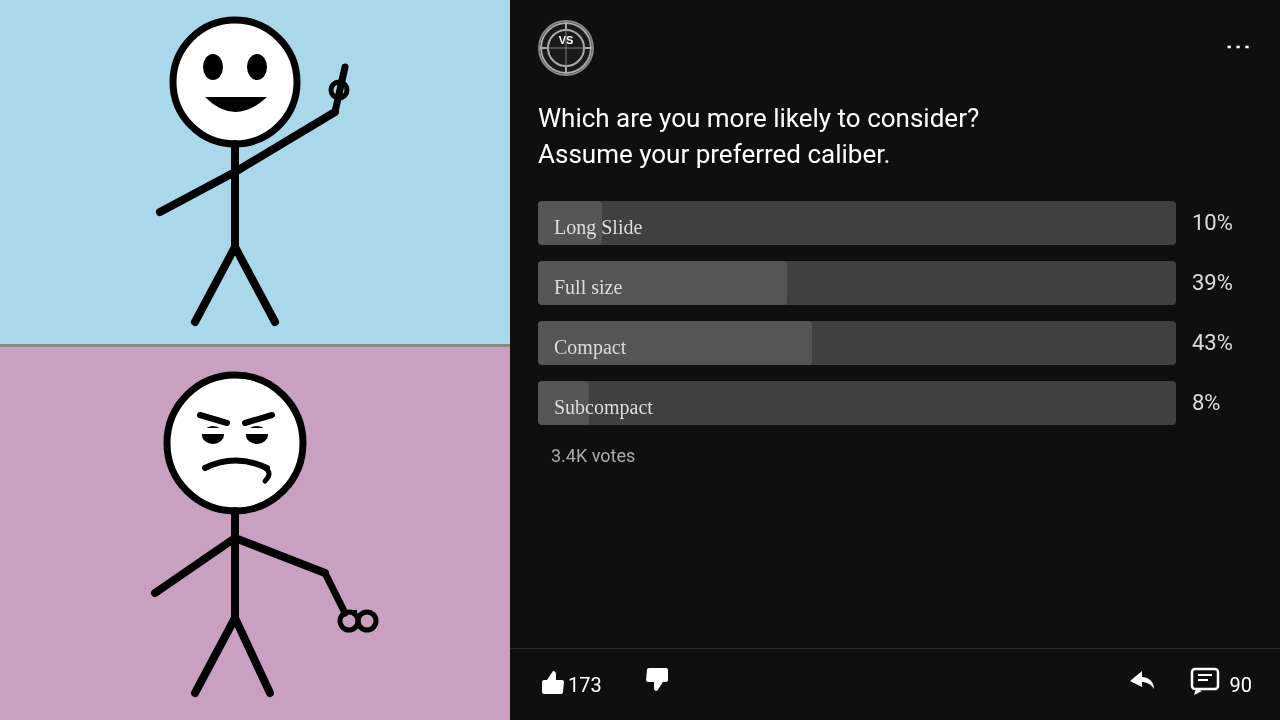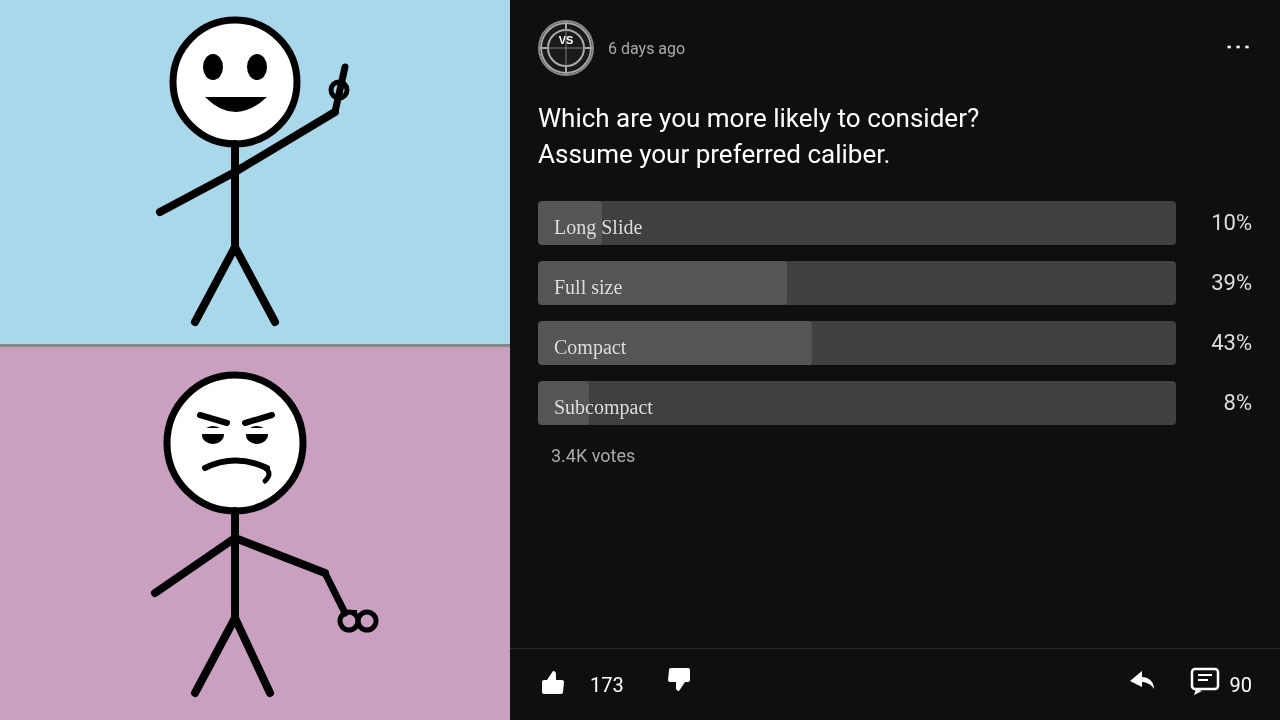--- a/index.html
+++ b/index.html
@@ -146,21 +146,20 @@
       font-size: 20px;
       padding-left: 16px;
       line-height: 52px;
     }
 
     .poll-percent {
       color: #dddddd;
       font-size: 22px;
       font-weight: 400;
       min-width: 60px;
-      text-align: right;
       flex-shrink: 0;
     }
 
     
     .votes-count {
       color: #aaaaaa;
       font-size: 18px;
       margin-top: 4px;
       margin-bottom: 0;
       padding-left: 2px;
@@ -178,21 +177,21 @@
       border-top: 1px solid #2a2a2a;
       display: flex;
       align-items: center;
       padding: 0 28px;
       gap: 0;
     }
 
     .action-group {
       display: flex;
       align-items: center;
-      gap: 22px;
+      gap: 0;
       margin-right: 40px;
     }
 
     .action-icon {
       color: #ffffff;
       font-size: 28px;
       cursor: pointer;
     }
 
     .action-count {
@@ -303,21 +302,20 @@
         <line x1="26" y1="7" x2="26" y2="45" stroke="#888" stroke-width="1.5" opacity="0.6"></line>
         <line x1="7" y1="26" x2="45" y2="26" stroke="#888" stroke-width="1.5" opacity="0.6"></line>
 
         <line x1="26" y1="1" x2="26" y2="7" stroke="#aaa" stroke-width="2"></line>
         <line x1="26" y1="45" x2="26" y2="51" stroke="#aaa" stroke-width="2"></line>
         <line x1="1" y1="26" x2="7" y2="26" stroke="#aaa" stroke-width="2"></line>
         <line x1="45" y1="26" x2="51" y2="26" stroke="#aaa" stroke-width="2"></line>
       </svg>
     </div>
     <div class="channel-info">
-      <div class="channel-time">6 days ago</div>
     </div>
     <div class="more-btn">⋮</div>
   </div>
 
   <div class="question">
     <span>Which are you more likely to consider?</span><br>
     <span>Assume your preferred caliber.</span>
   </div>
 
   <div>

